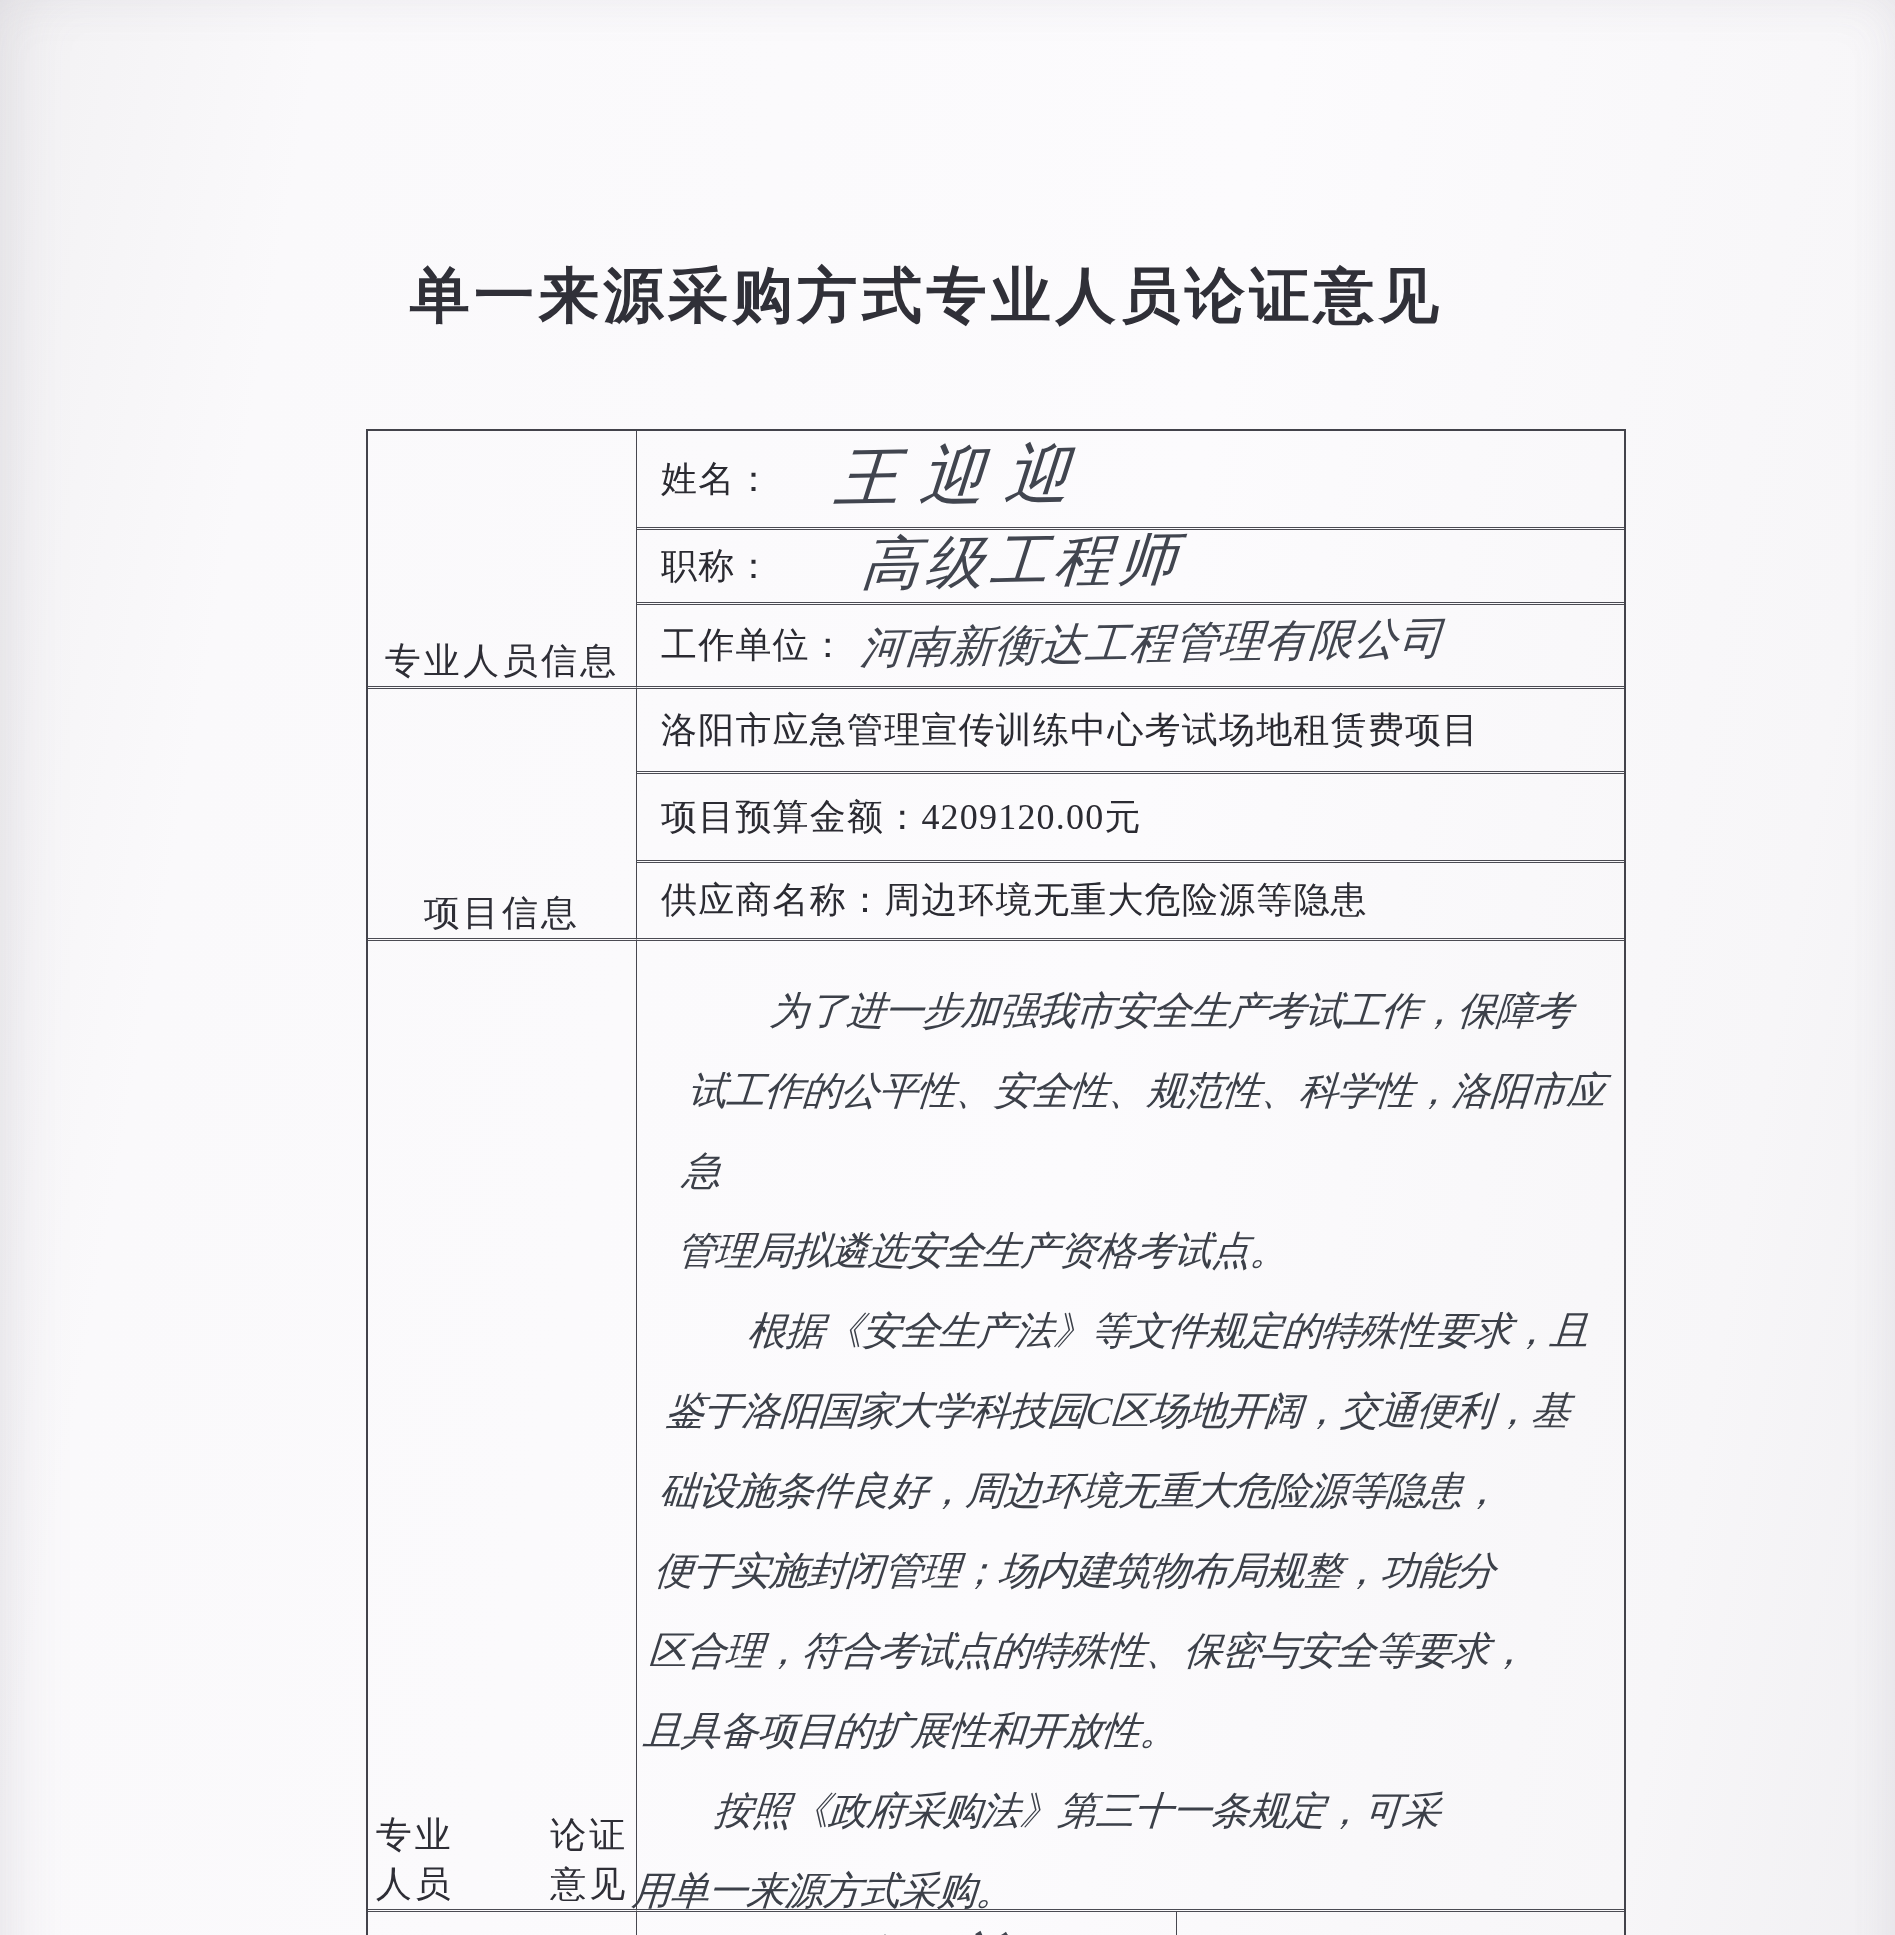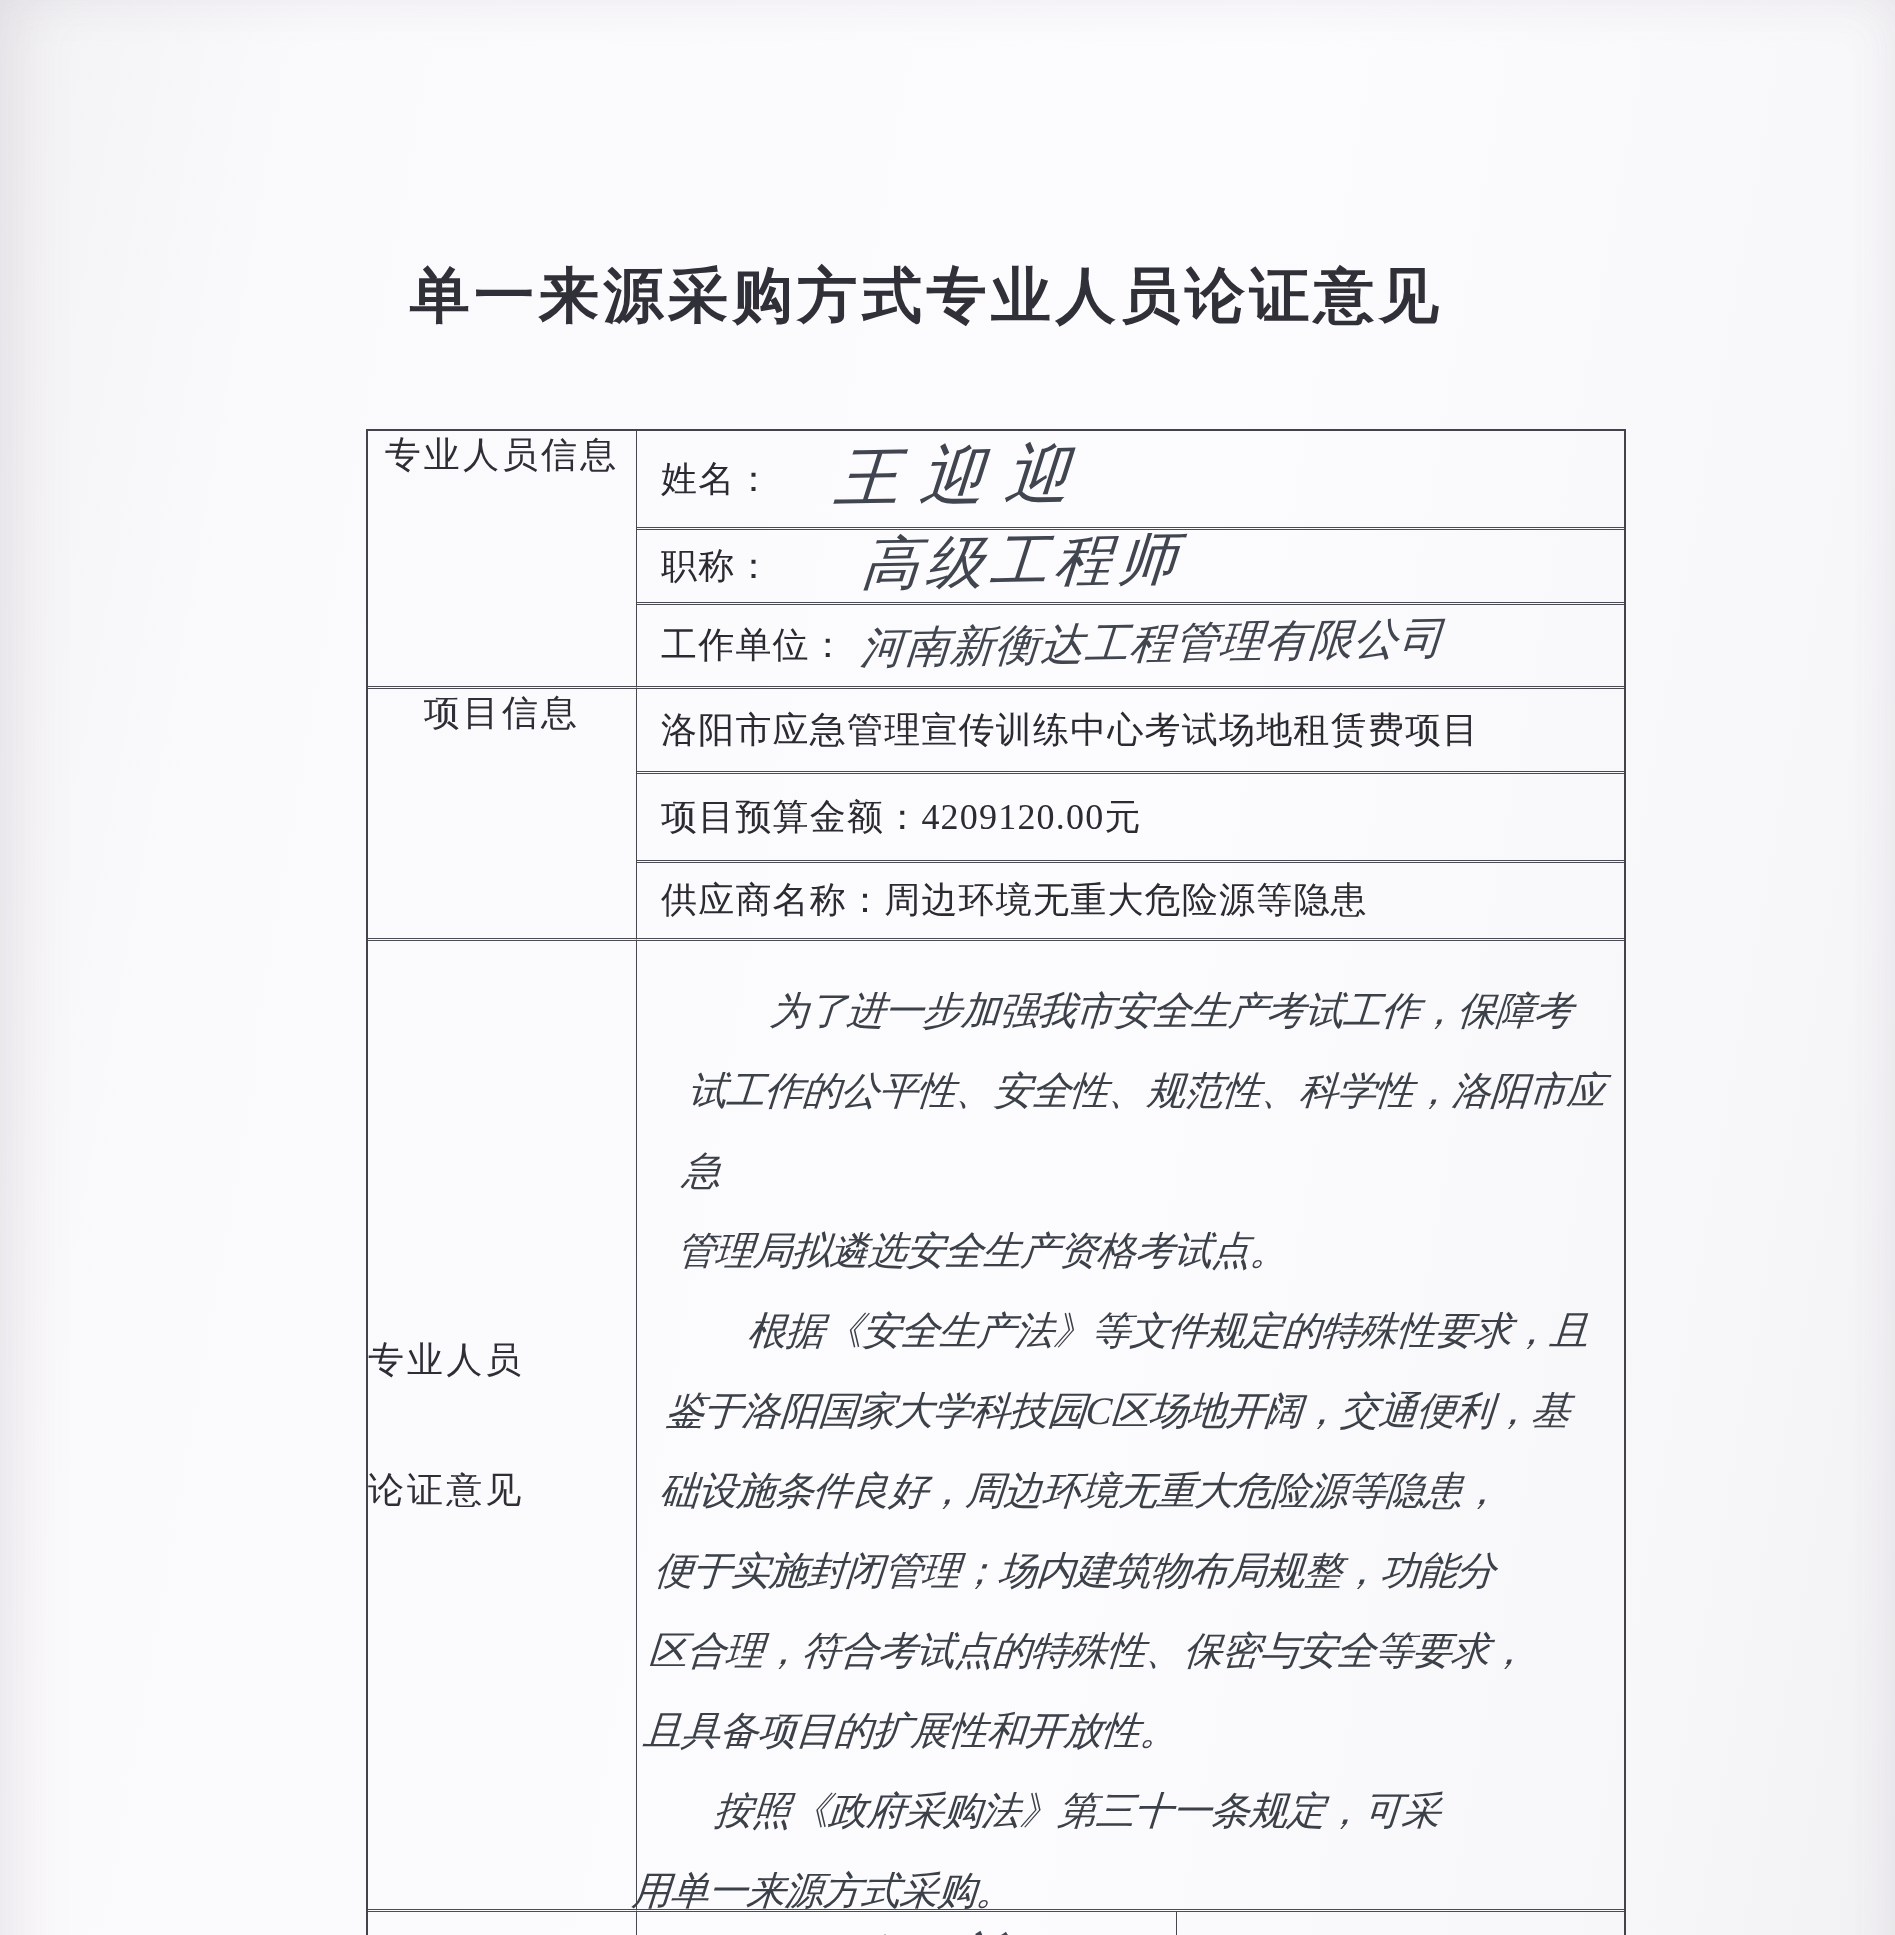--- a/index.html
+++ b/index.html
@@ -27,25 +27,25 @@
     display:grid;
     grid-template-columns:269px 540px 447px;
     grid-template-rows:99px 75px 84px 85px 89px 78px 971px 112px;
     border:2.3px solid #43434b;
     background:transparent;
   }
   .cell{box-sizing:border-box;position:relative;}
   .b-r{border-right:1.9px solid #47474f;}
   .b-b{border-bottom:3.5px double #4b4b53;}
   .label-cell{
-    display:flex;align-items:flex-start;justify-content:center;
+    display:flex;align-items:flex-end;justify-content:center;
     font-size:36px;letter-spacing:3.1px;color:#2e2e36;
     text-align:center;
   }
-  .label-cell.two-line{flex-direction:column;gap:81px;}
+  .label-cell.two-line{flex-direction:row;gap:81px;}
   .span2{grid-column:2 / 4;}
   .field-row{
     display:flex;align-items:center;
     padding-left:24px;font-size:36px;letter-spacing:1.2px;color:#2b2b32;
   }
   .hand{
     font-style:italic;
     color:#41454f;
     display:inline-block;
     transform:skewX(-5deg) rotate(-1deg);

